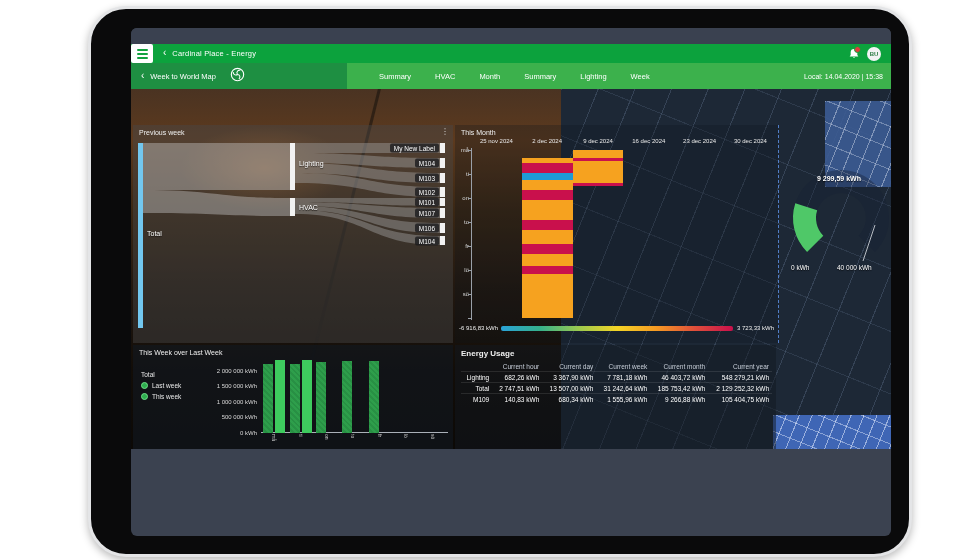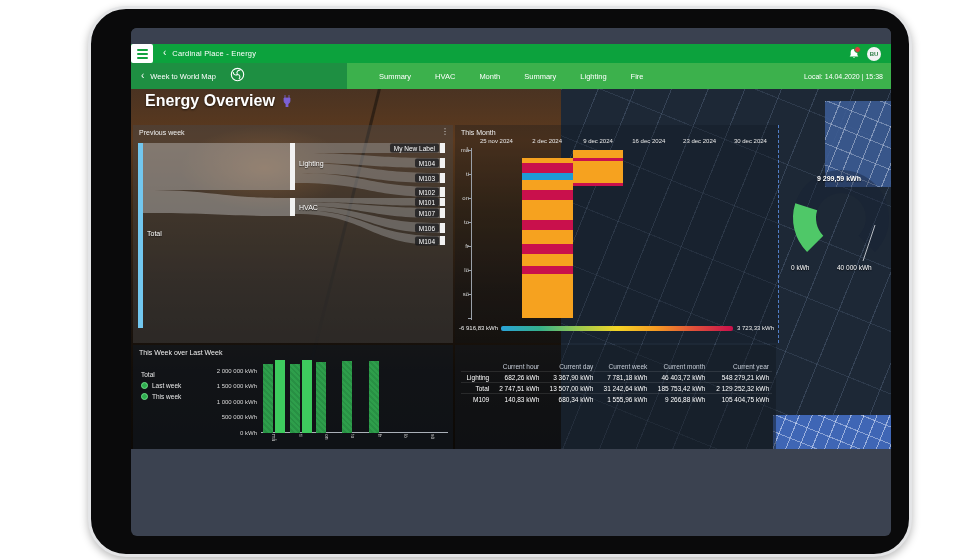--- a/index.html
+++ b/index.html
@@ -134,42 +134,36 @@
               <path d="M8 8 C6 5,9 3,11 3.6 M8 8 C10.5 8,11.5 11,9.5 12.8 M8 8 C5.5 9.5,3.3 7.8,3.4 5.4" fill="none" stroke="#fff" stroke-width="1.1"></path>
             </svg>
         </span>
       </div>
       <div class="nav-right" id="tabstrip">
         <span class="tab">Summary</span>
           <span class="tab">HVAC</span>
           <span class="tab">Month</span>
           <span class="tab">Summary</span>
           <span class="tab">Lighting</span>
-          <span class="tab">Fire</span>
+          <span class="tab">Week</span>
           <span class="local-time">Local: 14.04.2020 | 15:38</span>
       </div>
     </div>
 
     <div class="photo">
       <div class="photo-left">
         <div class="turbine"></div>
       </div>
       <div class="photo-right">
         <div class="grid1"></div>
         <div class="bright-tr"></div>
         <div class="bright-br"></div>
       </div>
     </div>
 
-    <div class="pagetitle">
-      <span>Energy Overview</span>
-      <svg width="8" height="12" viewBox="0 0 8 12">
-          <path d="M2 0v3M6 0v3M1 3h6v3a3 3 0 0 1-2 2.8V12h-2V8.8A3 3 0 0 1 1 6z" stroke="#7b61d6" fill="#7b61d6" stroke-width=".8"></path>
-        </svg>
-    </div>
 
     <div class="panel" id="panel-sankey">
       <div class="panel-title">Previous week</div>
       <div class="panel-menu">⋮</div>
       <svg id="sankey-svg" width="320" height="218" style="position:absolute;left:0;top:0">
           <path d="M10,18 C83.5,18 83.5,18 157,18 L157,65 C83.5,65 83.5,65 10,65 Z" fill="rgba(200,200,200,.42)"></path>
           <path d="M10,65 C83.5,65 83.5,73 157,73 L157,91 C83.5,91 83.5,88 10,88 Z" fill="rgba(200,200,200,.42)"></path>
           <path d="M162,18 C234.5,18 234.5,18 307,18 L307,28 C234.5,28 234.5,28 162,28 Z" fill="rgba(160,160,160,.45)"></path>
           <path d="M162,28 C234.5,28 234.5,33 307,33 L307,43 C234.5,43 234.5,38 162,38 Z" fill="rgba(160,160,160,.45)"></path>
           <path d="M162,38 C234.5,38 234.5,48 307,48 L307,58 C234.5,58 234.5,48 162,48 Z" fill="rgba(160,160,160,.45)"></path>
@@ -294,20 +288,21 @@
           <div class="bar last" style="left: 209.4px; height: 71.76px;"></div>
           <div class="xlab" style="left: 217.4px;">to</div>
           <div class="bar last" style="left: 235.8px; height: 71.76px;"></div>
           <div class="xlab" style="left: 243.8px;">fr</div>
           <div class="xlab" style="left: 270.2px;">lö</div>
           <div class="xlab" style="left: 296.6px;">sö</div>
         </div>
     </div>
 
     <div class="panel" id="panel-table">
+      <div class="panel-title" style="font-weight:bold;font-size:8px">Energy Usage</div>
       <table class="etable">
         <thead>
             <tr id="etable-head">
               <th></th>
               <th>Current hour</th>
               <th>Current day</th>
               <th>Current week</th>
               <th>Current month</th>
               <th>Current year</th>
             </tr>

